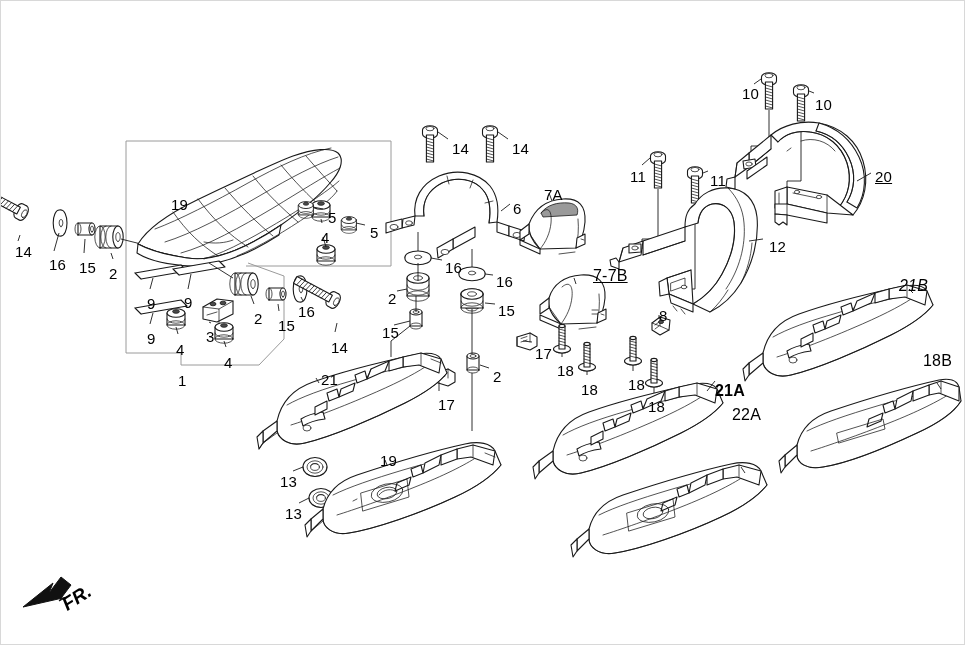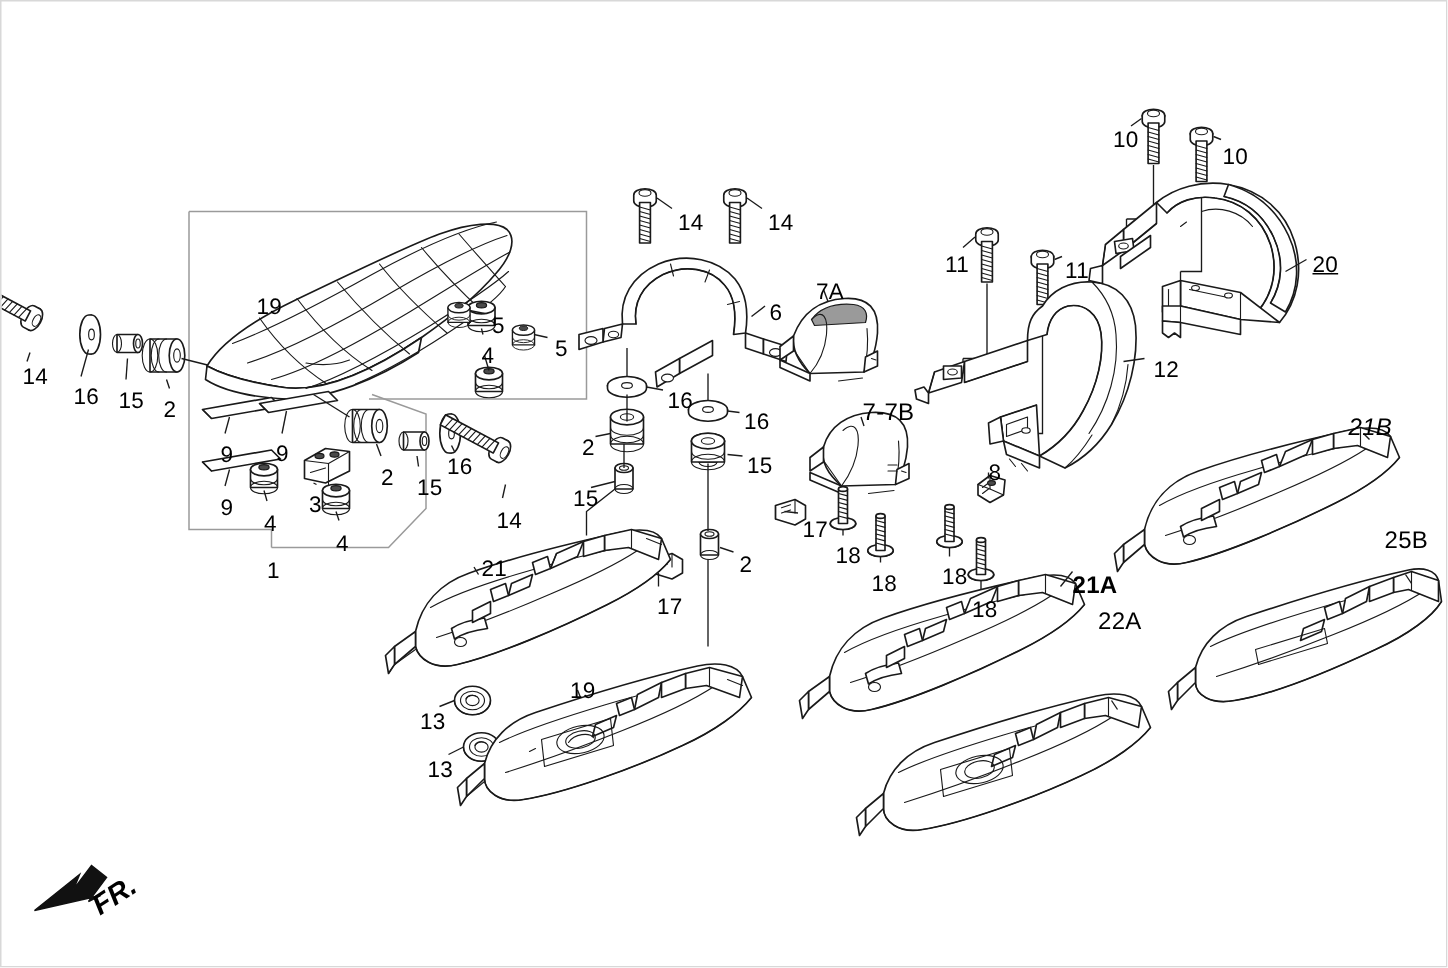--- a/index.html
+++ b/index.html
@@ -698,35 +698,35 @@
       <div class="lbl" style="left: 512px; top: 200px;">6</div>
       <div class="lbl" style="left: 444px; top: 259px;">16</div>
       <div class="lbl" style="left: 387px; top: 290px;">2</div>
       <div class="lbl" style="left: 381px; top: 324px;">15</div>
       <div class="lbl" style="left: 495px; top: 273px;">16</div>
       <div class="lbl" style="left: 497px; top: 302px;">15</div>
       <div class="lbl" style="left: 492px; top: 368px;">2</div>
       <div class="lbl" style="left: 437px; top: 396px;">17</div>
       <div class="lbl" style="left: 534px; top: 345px;">17</div>
       <div class="lbl" style="left: 543px; top: 186px; text-align: center;">7A</div>
-      <div class="lbl big" style="left: 574px; top: 267px;">7-7B</div>
+      <div class="lbl big" style="left: 592px; top: 267px; text-decoration: underline;">7-7B</div>
       <div class="lbl" style="left: 556px; top: 362px;">18</div>
       <div class="lbl" style="left: 580px; top: 381px;">18</div>
       <div class="lbl" style="left: 627px; top: 376px;">18</div>
       <div class="lbl" style="left: 647px; top: 398px;">18</div>
       <div class="lbl" style="left: 658px; top: 307px;">8</div>
       <div class="lbl" style="left: 629px; top: 168px;">11</div>
       <div class="lbl" style="left: 709px; top: 172px;">11</div>
       <div class="lbl" style="left: 768px; top: 238px;">12</div>
       <div class="lbl" style="left: 741px; top: 85px;">10</div>
       <div class="lbl" style="left: 814px; top: 96px;">10</div>
       <div class="lbl" style="left: 874px; top: 168px; text-decoration: underline;">20</div>
       <div class="lbl" style="left: 320px; top: 371px;">21</div>
       <div class="lbl" style="left: 379px; top: 452px;">19</div>
       <div class="lbl" style="left: 279px; top: 473px;">13</div>
       <div class="lbl" style="left: 284px; top: 505px;">13</div>
       <div class="lbl big" style="left: 714px; top: 382px; font-weight: bold;">21A</div>
       <div class="lbl big" style="left: 731px; top: 406px;">22A</div>
       <div class="lbl big" style="left: 898px; top: 277px; font-style: italic;">21B</div>
-      <div class="lbl big" style="left: 922px; top: 352px;">25B</div>
+      <div class="lbl big" style="left: 922px; top: 352px;">18B</div>
     </div>
 
 </div>
 
 </body></html>

